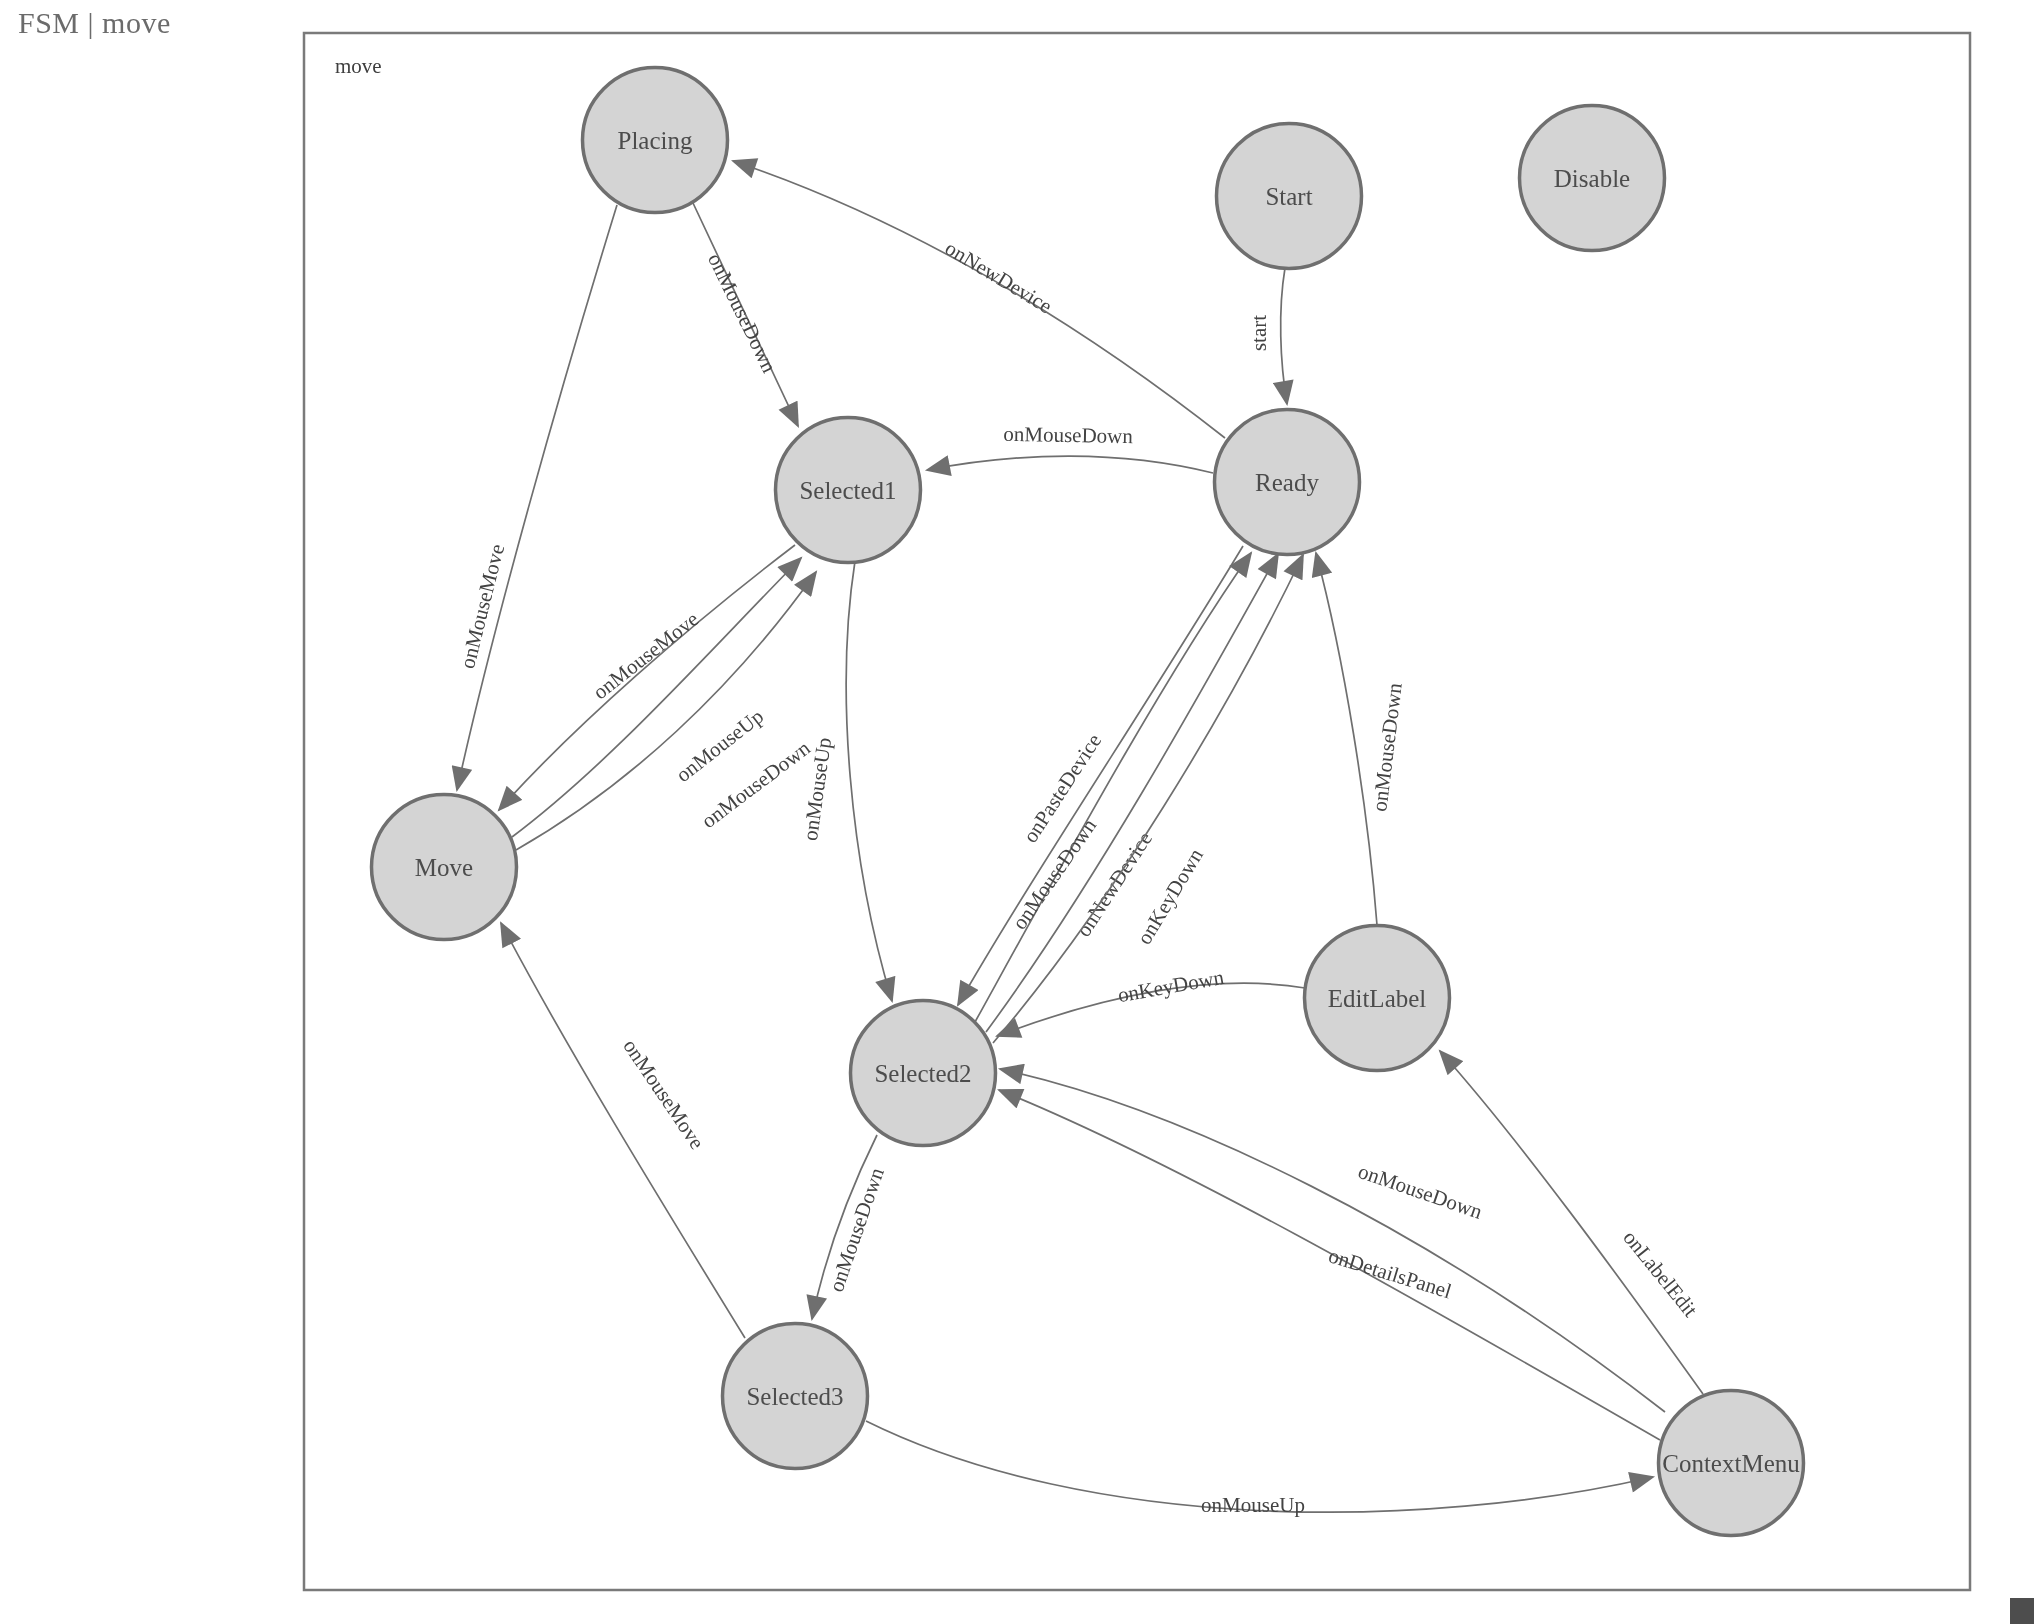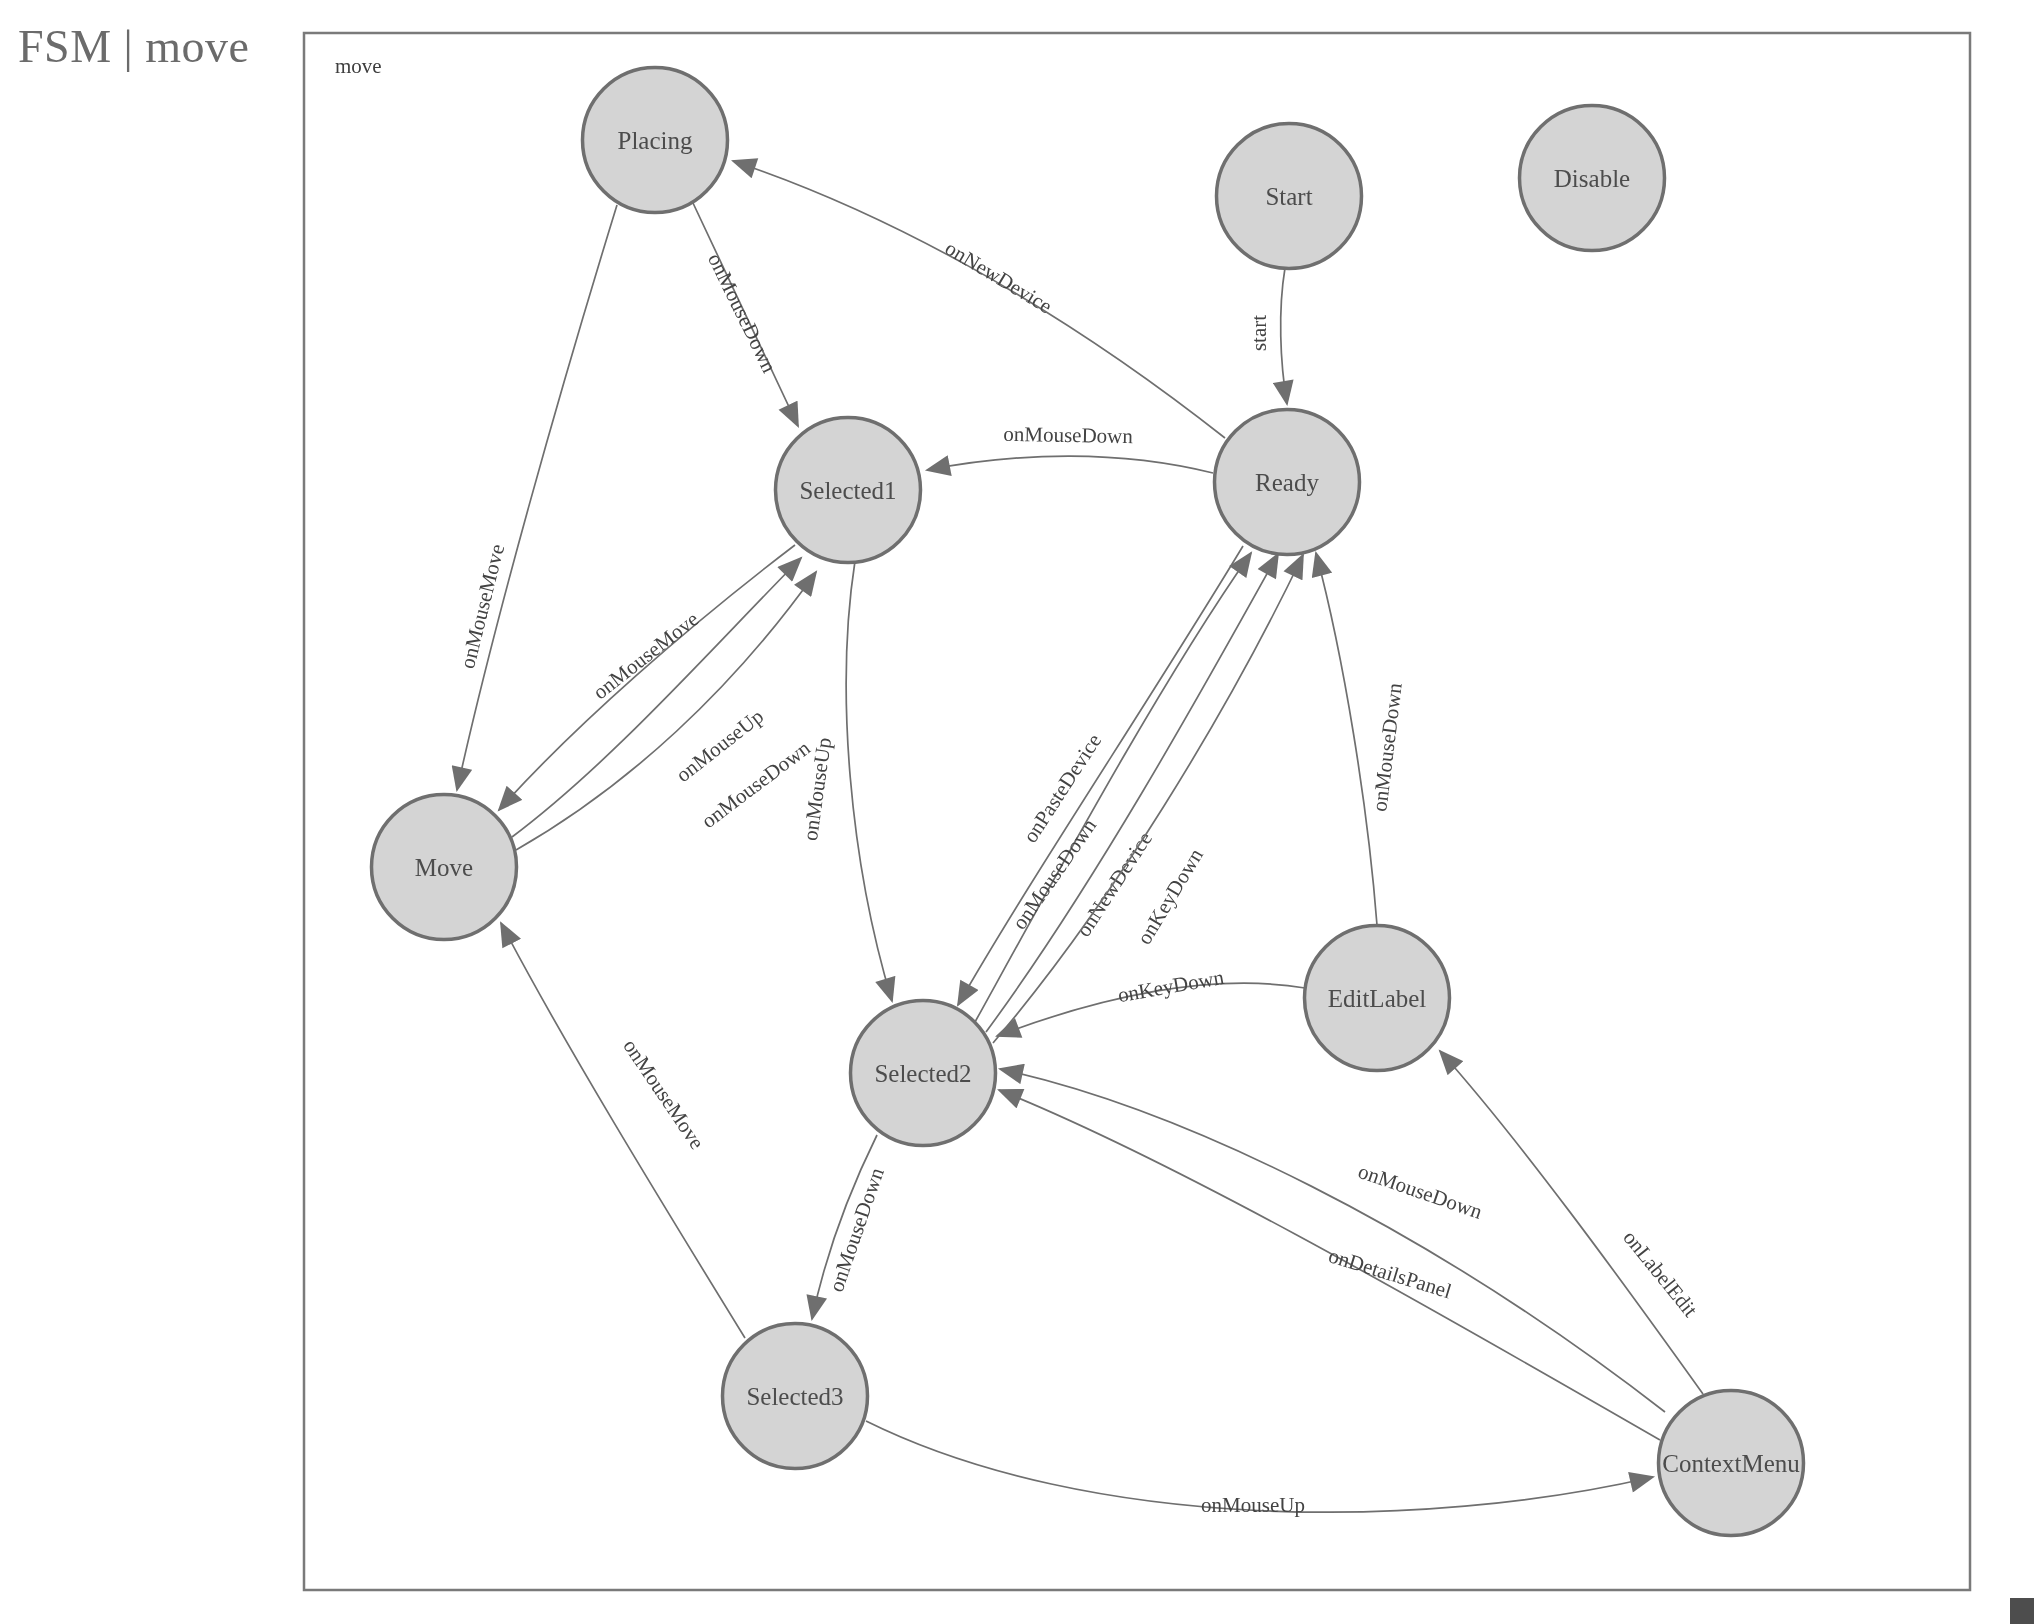--- a/index.html
+++ b/index.html
@@ -2,22 +2,22 @@
 <html><head>
 <meta charset="utf-8">
 <style>
   html,body{
     margin:0;padding:0;background:#ffffff;
     width:2034px;height:1624px;overflow:hidden;
     font-family:"Liberation Serif","DejaVu Serif",serif;
   }
   .stage{position:relative;width:2034px;height:1624px;background:#fff;}
   .page-title{
-    position:absolute;left:18px;top:20px;margin:0;
-    font-size:46px;font-weight:normal;letter-spacing:0.5px;
+    position:absolute;left:18px;top:6px;margin:0;
+    font-size:30px;font-weight:normal;letter-spacing:0.5px;
   }
   svg{position:absolute;left:0;top:0;}
   .node-circle{cursor:pointer;}
   .node-label{pointer-events:none;}
 </style>
 </head>
 <body>
 
 <div class="stage">
   <h1 class="page-title" style="color: rgb(107, 107, 107);">FSM | move</h1>

